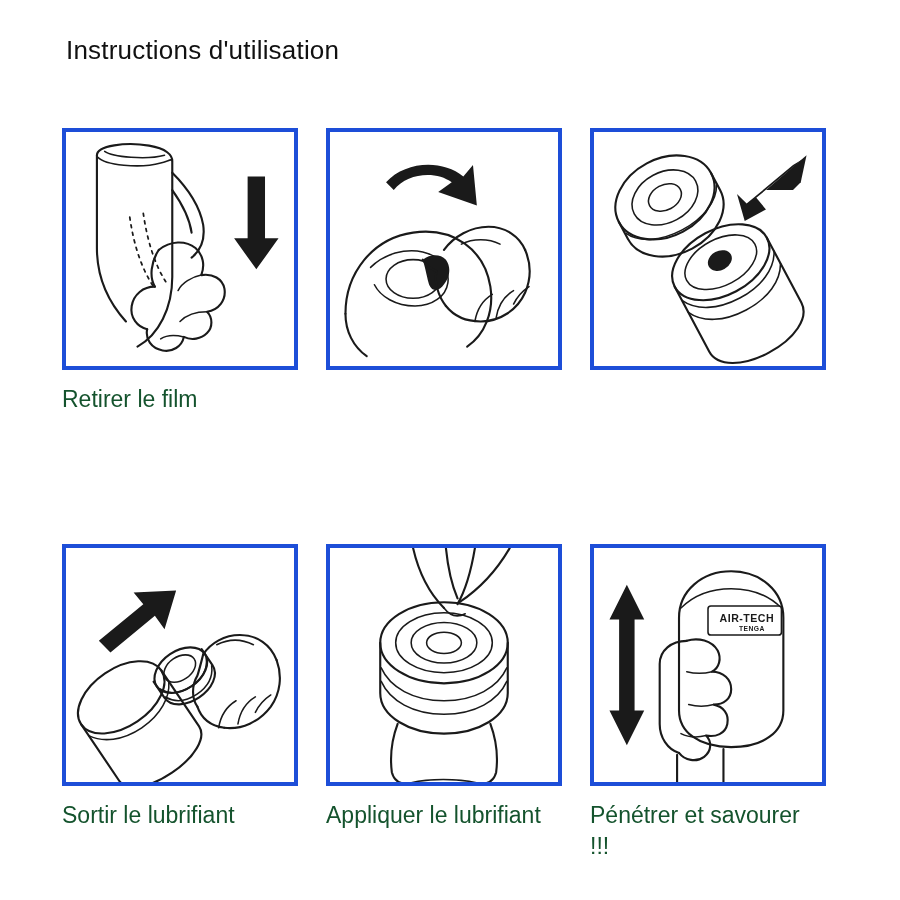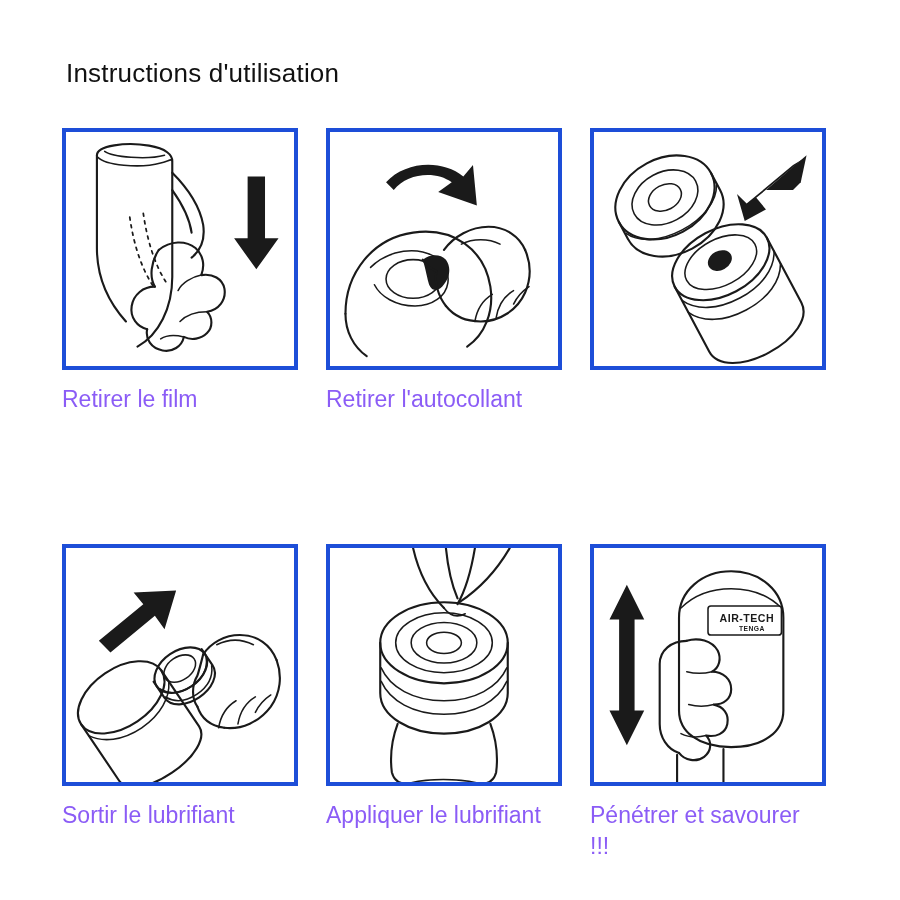--- a/index.html
+++ b/index.html
@@ -16,21 +16,21 @@
   }
   .page {
     position: relative;
     width: 900px;
     height: 900px;
     background: #ffffff;
   }
   .page-title {
     position: absolute;
     left: 66px;
-    top: 58px;
+    top: 35px;
     font-size: 26px;
     font-weight: 400;
     letter-spacing: 0.2px;
     color: #111111;
   }
   .grid {
     position: absolute;
     left: 62px;
     top: 128px;
     width: 790px;
@@ -58,21 +58,21 @@
   }
   .panel svg {
     display: block;
     width: 100%;
     height: 100%;
   }
   .caption {
     margin-top: 14px;
     font-size: 23px;
     line-height: 1.32;
-    color: #8b5cf6;
+    color: #14532d;
     max-width: 220px;
   }
   .ln { stroke: #1a1a1a; fill: none; stroke-width: 2.2; stroke-linecap: round; stroke-linejoin: round; }
   .ln-thin { stroke: #1a1a1a; fill: none; stroke-width: 1.6; stroke-linecap: round; stroke-linejoin: round; }
   .ln-dot { stroke: #1a1a1a; fill: none; stroke-width: 1.8; stroke-dasharray: 3 5; stroke-linecap: round; }
   .fill-k { fill: #1a1a1a; }
   .logo-box { fill: #ffffff; stroke: #1a1a1a; stroke-width: 1.6; }
   .logo-text { font-family: "Liberation Sans", sans-serif; font-size: 11px; font-weight: bold; fill: #1a1a1a; letter-spacing: 0.5px; }
   .logo-sub { font-family: "Liberation Sans", sans-serif; font-size: 7px; font-weight: bold; fill: #1a1a1a; letter-spacing: 0.5px; }
 </style>
@@ -130,21 +130,20 @@
             <path class="ln" d="M120 180 C112 170 108 156 110 144"></path>
             <path class="ln-thin" d="M136 116 C148 110 164 110 176 116"></path>
             <path class="ln-thin" d="M150 196 C152 184 158 174 168 168"></path>
             <path class="ln-thin" d="M172 192 C174 180 180 170 190 164"></path>
             <path class="ln-thin" d="M190 178 C194 170 200 164 206 160"></path>
             <path class="ln" d="M110 144 C104 142 98 136 96 132"></path>
 
             <path class="fill-k" d="M58 52 C78 30 116 28 138 46 L148 34 L152 76 L112 62 L126 52 C110 40 80 42 66 60 Z"></path>
           </svg>
         </div>
-        <div class="caption">Retirer l'autocollant</div>
       </div>
 
       <div class="step">
         <div class="panel">
           <svg viewBox="0 0 236 242" xmlns="http://www.w3.org/2000/svg">
 
             <g transform="rotate(-28 80 80)">
               <ellipse class="ln" cx="80" cy="66" rx="54" ry="40"></ellipse>
               <ellipse class="ln-thin" cx="80" cy="66" rx="36" ry="26"></ellipse>
               <ellipse class="ln-thin" cx="80" cy="66" rx="18" ry="13"></ellipse>

